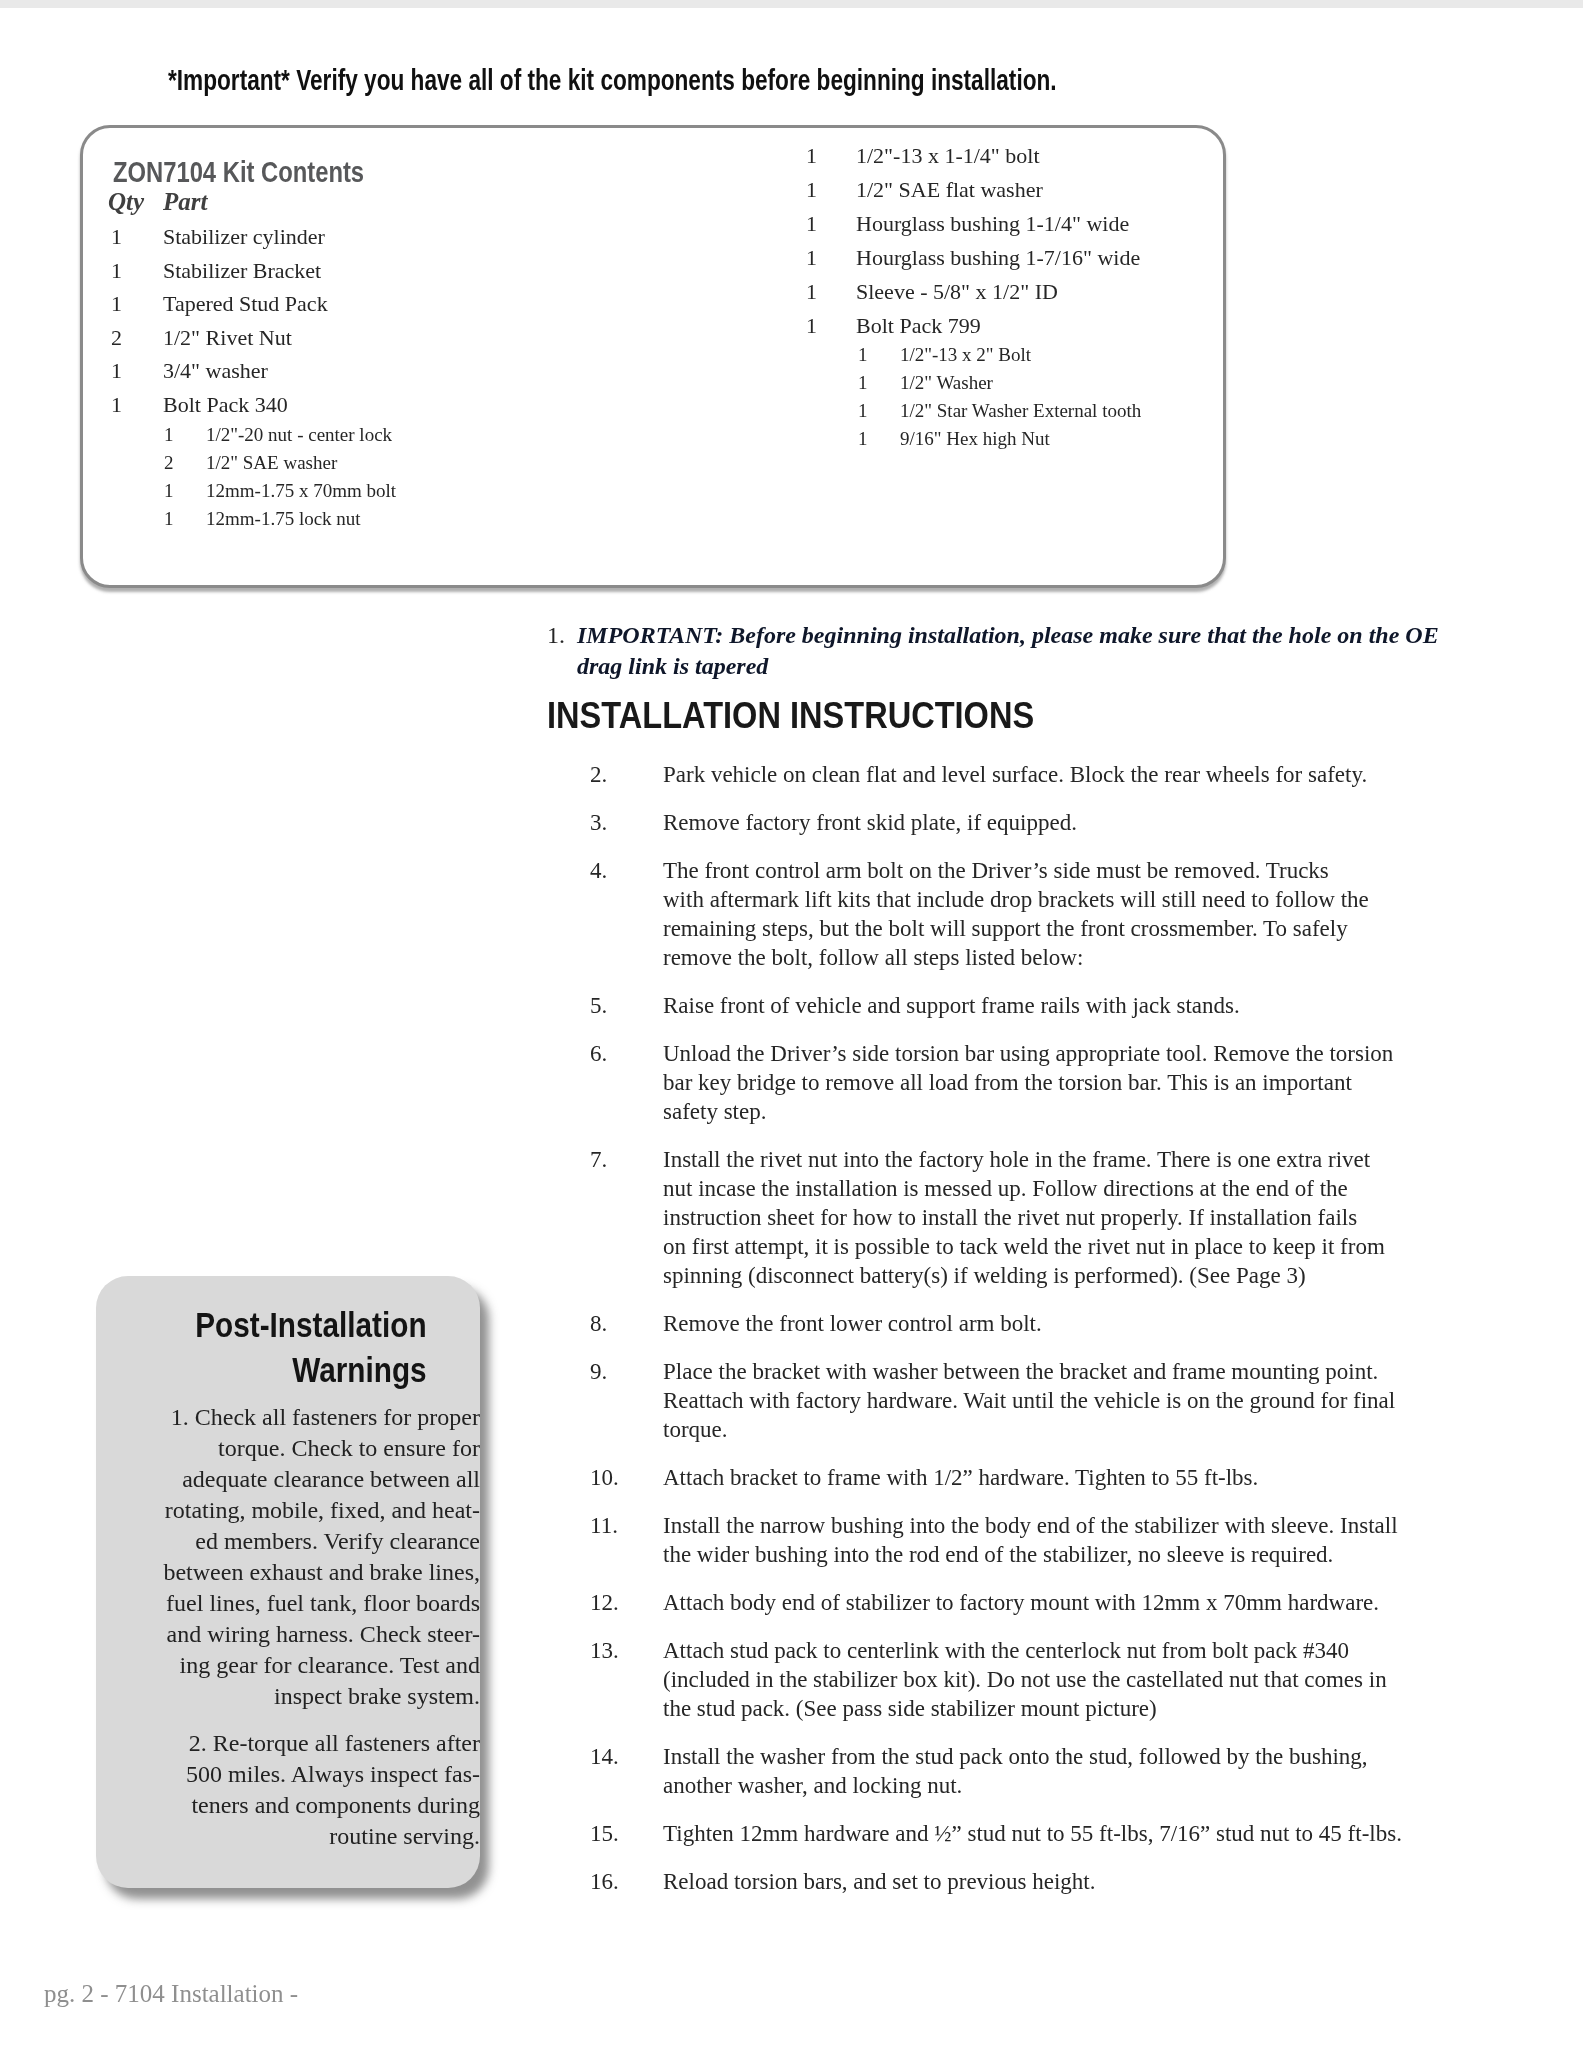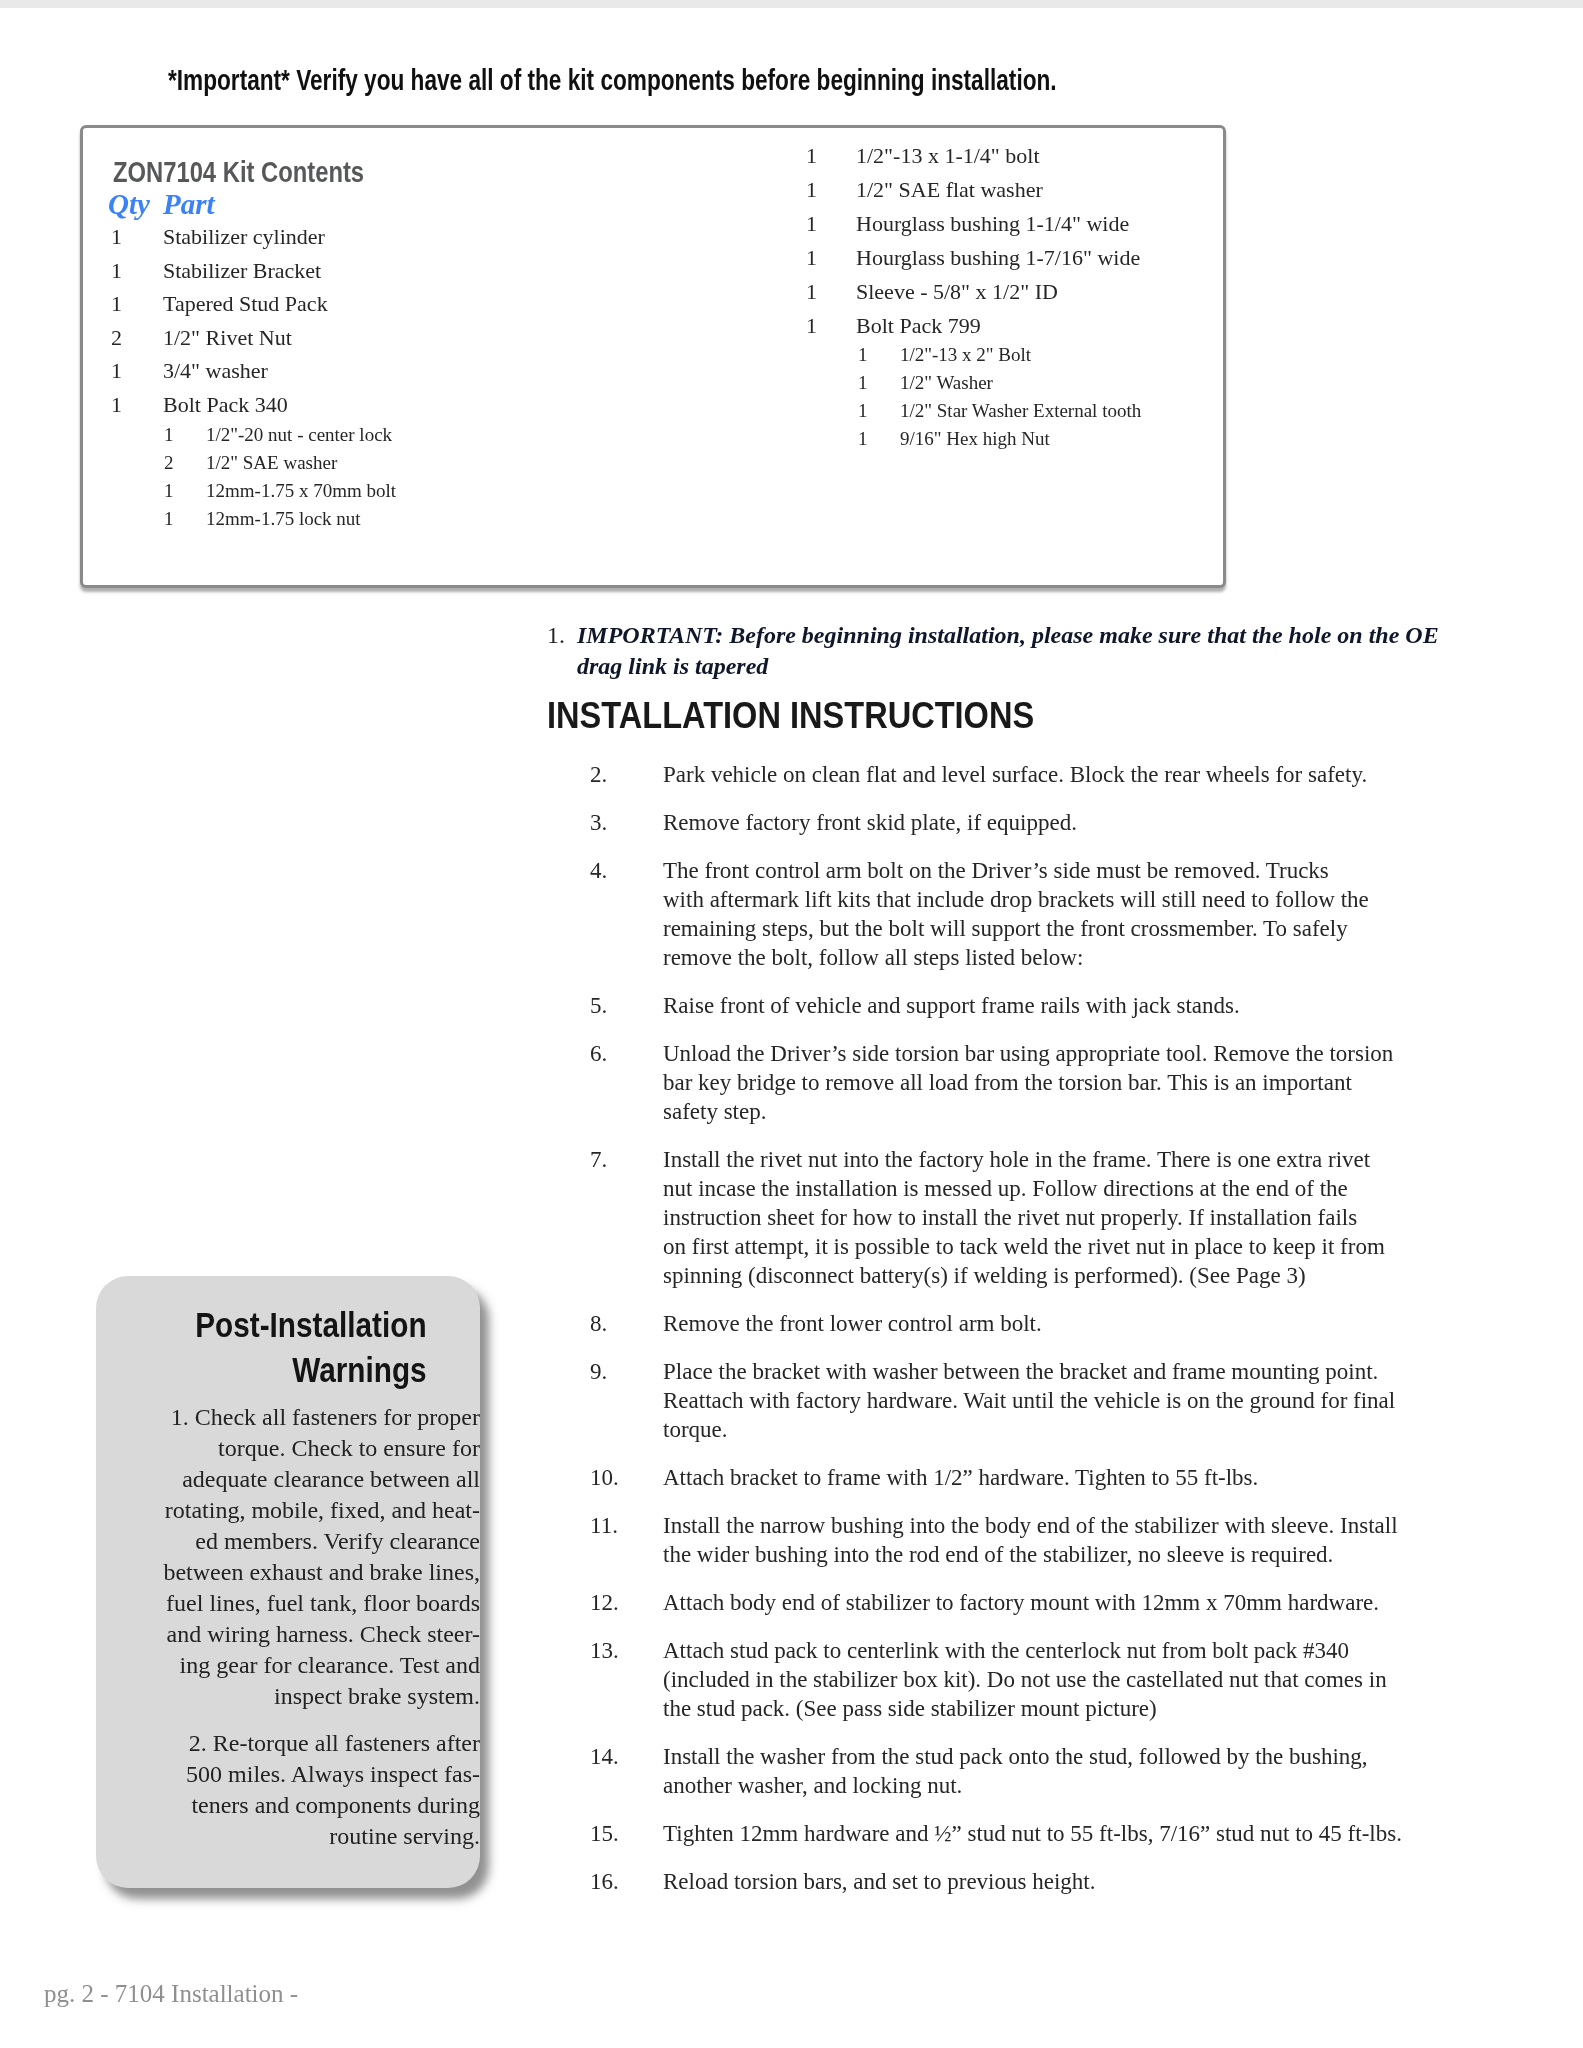--- a/index.html
+++ b/index.html
@@ -11,32 +11,32 @@
   
   .notice {
     position:absolute; left:168px; top:56px;
     font-family:"Liberation Sans", sans-serif; font-weight:bold;
     font-size:29px; color:#101010; white-space:nowrap;
     transform:scaleX(0.78); transform-origin:left top;
   }
   
   .kit-box {
     position:absolute; left:80px; top:117px; width:1146px; height:463px;
-    box-sizing:border-box; border:3px solid #8a8a8a; border-radius:6px;
+    box-sizing:border-box; border:3px solid #8a8a8a; border-radius:30px;
     background:#ffffff; box-shadow:0 4px 3px rgba(110,110,110,0.55);
   }
   .kit-title {
     position:absolute; left:30px; top:28px;
     font-family:"Liberation Sans", sans-serif; font-weight:bold;
     font-size:29px; color:#57585a; white-space:nowrap;
     transform:scaleX(0.82); transform-origin:left top;
   }
   .kit-colheads {
     position:absolute; left:25px; top:60px;
-    font-weight:bold; font-style:italic; font-size:29px; color:#3b82f6;
+    font-weight:bold; font-style:italic; font-size:25px; color:#404040;
   }
   .kit-colheads .qh { display:inline-block; width:55px; }
   .kit-list { position:absolute; white-space:nowrap; }
   .kit-row { display:flex; }
   .kit-main .kit-row { font-size:22px; line-height:33.5px; }
   .kit-sub  .kit-row { font-size:19px; line-height:28px; }
   .kit-main .kit-qty { width:52px; flex:none; }
   .kit-sub  .kit-qty { width:42px; flex:none; }
   .list-main-left  { left:28px;  top:92px;  }
   .list-sub-left   { left:81px;  top:293px; }

